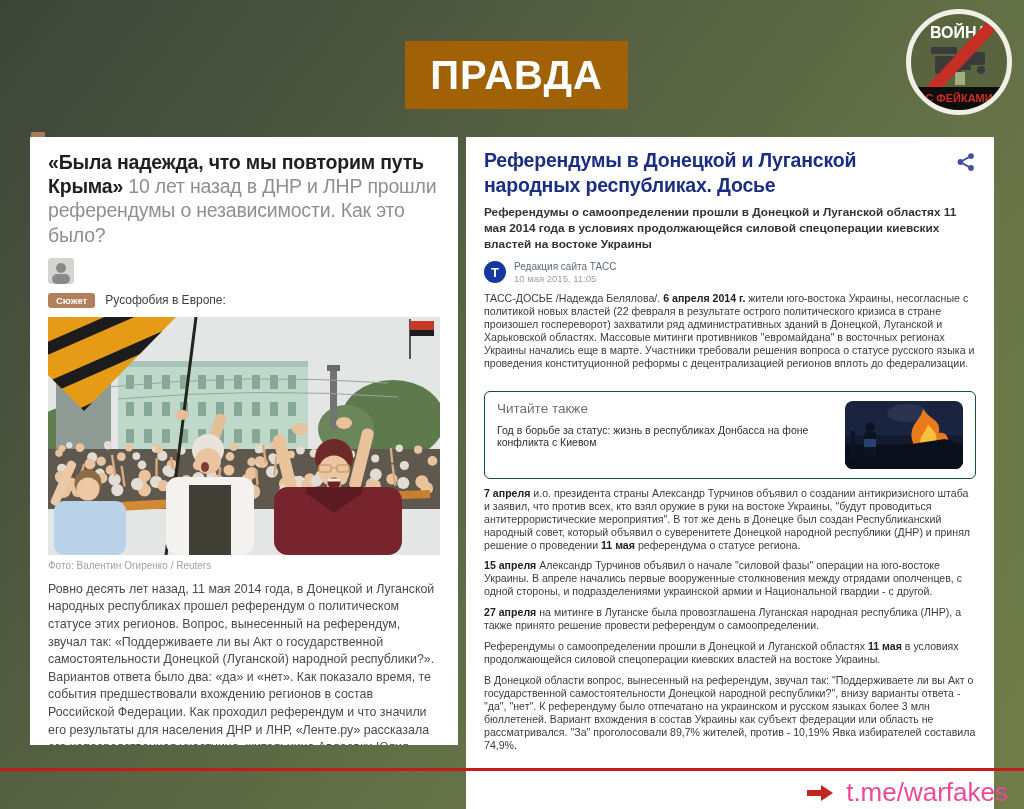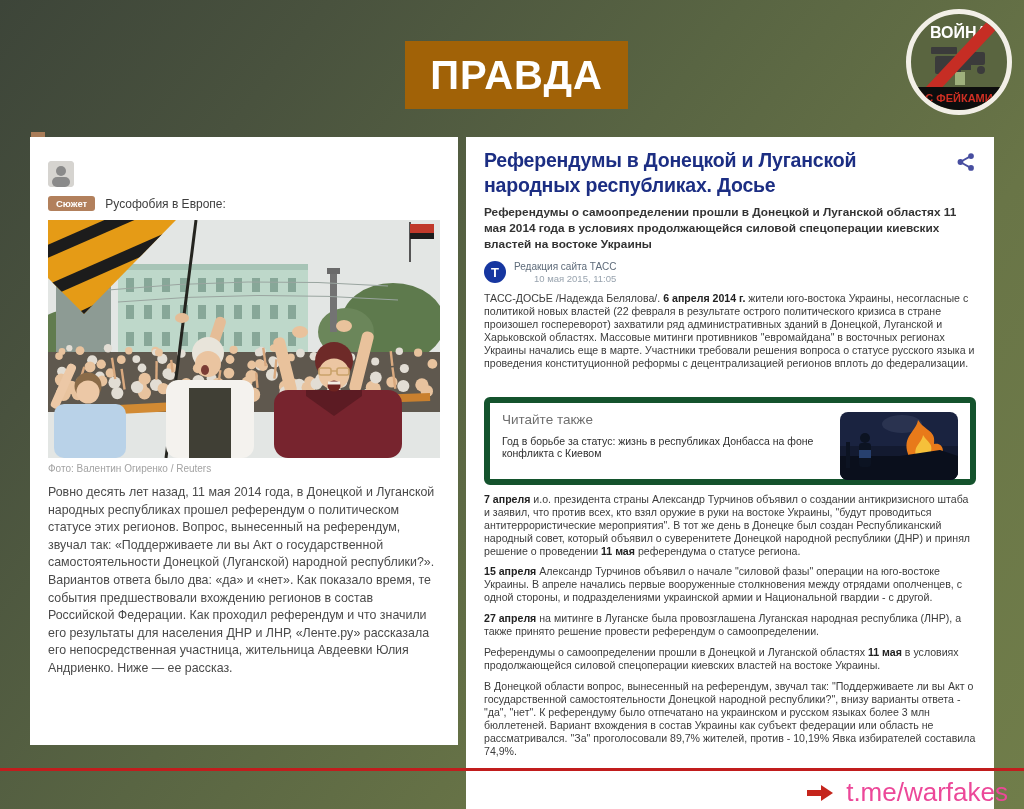--- a/index.html
+++ b/index.html
@@ -36,24 +36,24 @@
   
   .card-right{left:466px;top:137px;width:528px;height:676px;padding:11px 18px 12px;}
   .thead{display:flex;justify-content:space-between;align-items:flex-start;}
   .ttitle{font-size:19.5px;font-weight:bold;color:#1c2e83;line-height:1.28;width:445px;letter-spacing:-0.2px;}
   .share{width:20px;height:20px;margin-top:4px;cursor:pointer;}
   .tlede{margin-top:7px;font-size:11.8px;font-weight:bold;color:#333;line-height:1.34;}
   .tauthor{margin-top:8px;display:flex;gap:8px;align-items:center;}
   .tcircle{width:22px;height:22px;border-radius:50%;background:#1636a0;color:#fff;font-weight:bold;
     font-size:13px;display:flex;align-items:center;justify-content:center;flex:0 0 auto;}
   .tname{font-size:10px;color:#5e6b7a;line-height:1.3;}
-  .tdate{font-size:9.5px;color:#98a3ae;margin-left:20px;}
+  .tdate{font-size:9.5px;color:#98a3ae;}
   .tp{font-size:10.6px;line-height:1.22;color:#3c3c3c;margin:8px 0 0;}
   .tp b{color:#222;}
-  .readalso{margin-top:27px;border:6px solid #14532d;border-radius:6px;padding:9px 12px;
+  .readalso{margin-top:21px;border:1px solid #14532d;border-radius:6px;padding:9px 12px;
     display:flex;gap:12px;align-items:flex-start;height:88px;box-sizing:border-box;}
   .ra-left{flex:1;}
   .ra-head{font-size:13.5px;color:#6e6e6e;}
   .ra-link{margin-top:8px;font-size:10.5px;color:#2e2e2e;cursor:pointer;}
   .ra-thumb{width:118px;height:68px;border-radius:8px;overflow:hidden;flex:0 0 auto;cursor:pointer;}
   
   .redline{position:absolute;left:0;top:768px;width:1024px;height:3px;background:#c11d1d;}
   .tg-link{position:absolute;top:777px;right:16px;display:flex;align-items:center;gap:10px;
     color:#ec4899;font-size:26px;cursor:pointer;}
 </style>
@@ -76,20 +76,23 @@
       <rect x="44" y="58" width="10" height="13" fill="#9fb07c"></rect>
     </g>
     <rect x="-12" y="41" width="120" height="12" fill="#c62d24" transform="rotate(-47 48 48)"></rect>
     <rect x="0" y="73" width="96" height="23" fill="#0d0d0d"></rect>
     <text x="48" y="88" text-anchor="middle" font-size="11" font-weight="bold" fill="#cf2f23" font-family="Liberation Sans, sans-serif">С ФЕЙКАМИ</text>
   </svg>
 </div>
 
 <div class="corner-tab"></div>
 <div class="card card-left">
+  <div class="l-title">
+    <span class="tb">«Была надежда, что мы повторим путь Крыма»</span><span class="tg"> 10 лет назад в ДНР и ЛНР прошли референдумы о независимости. Как это было?</span>
+  </div>
   <div class="byline">
     <div class="avatar">
       <svg width="26" height="26" viewBox="0 0 26 26">
         <rect width="26" height="26" fill="#d6d4d0"></rect>
         <circle cx="13" cy="10" r="5" fill="#8a8a8a"></circle>
         <rect x="4" y="16" width="18" height="10" rx="5" fill="#8a8a8a"></rect>
       </svg>
     </div>
   </div>
   <div class="tagrow">

